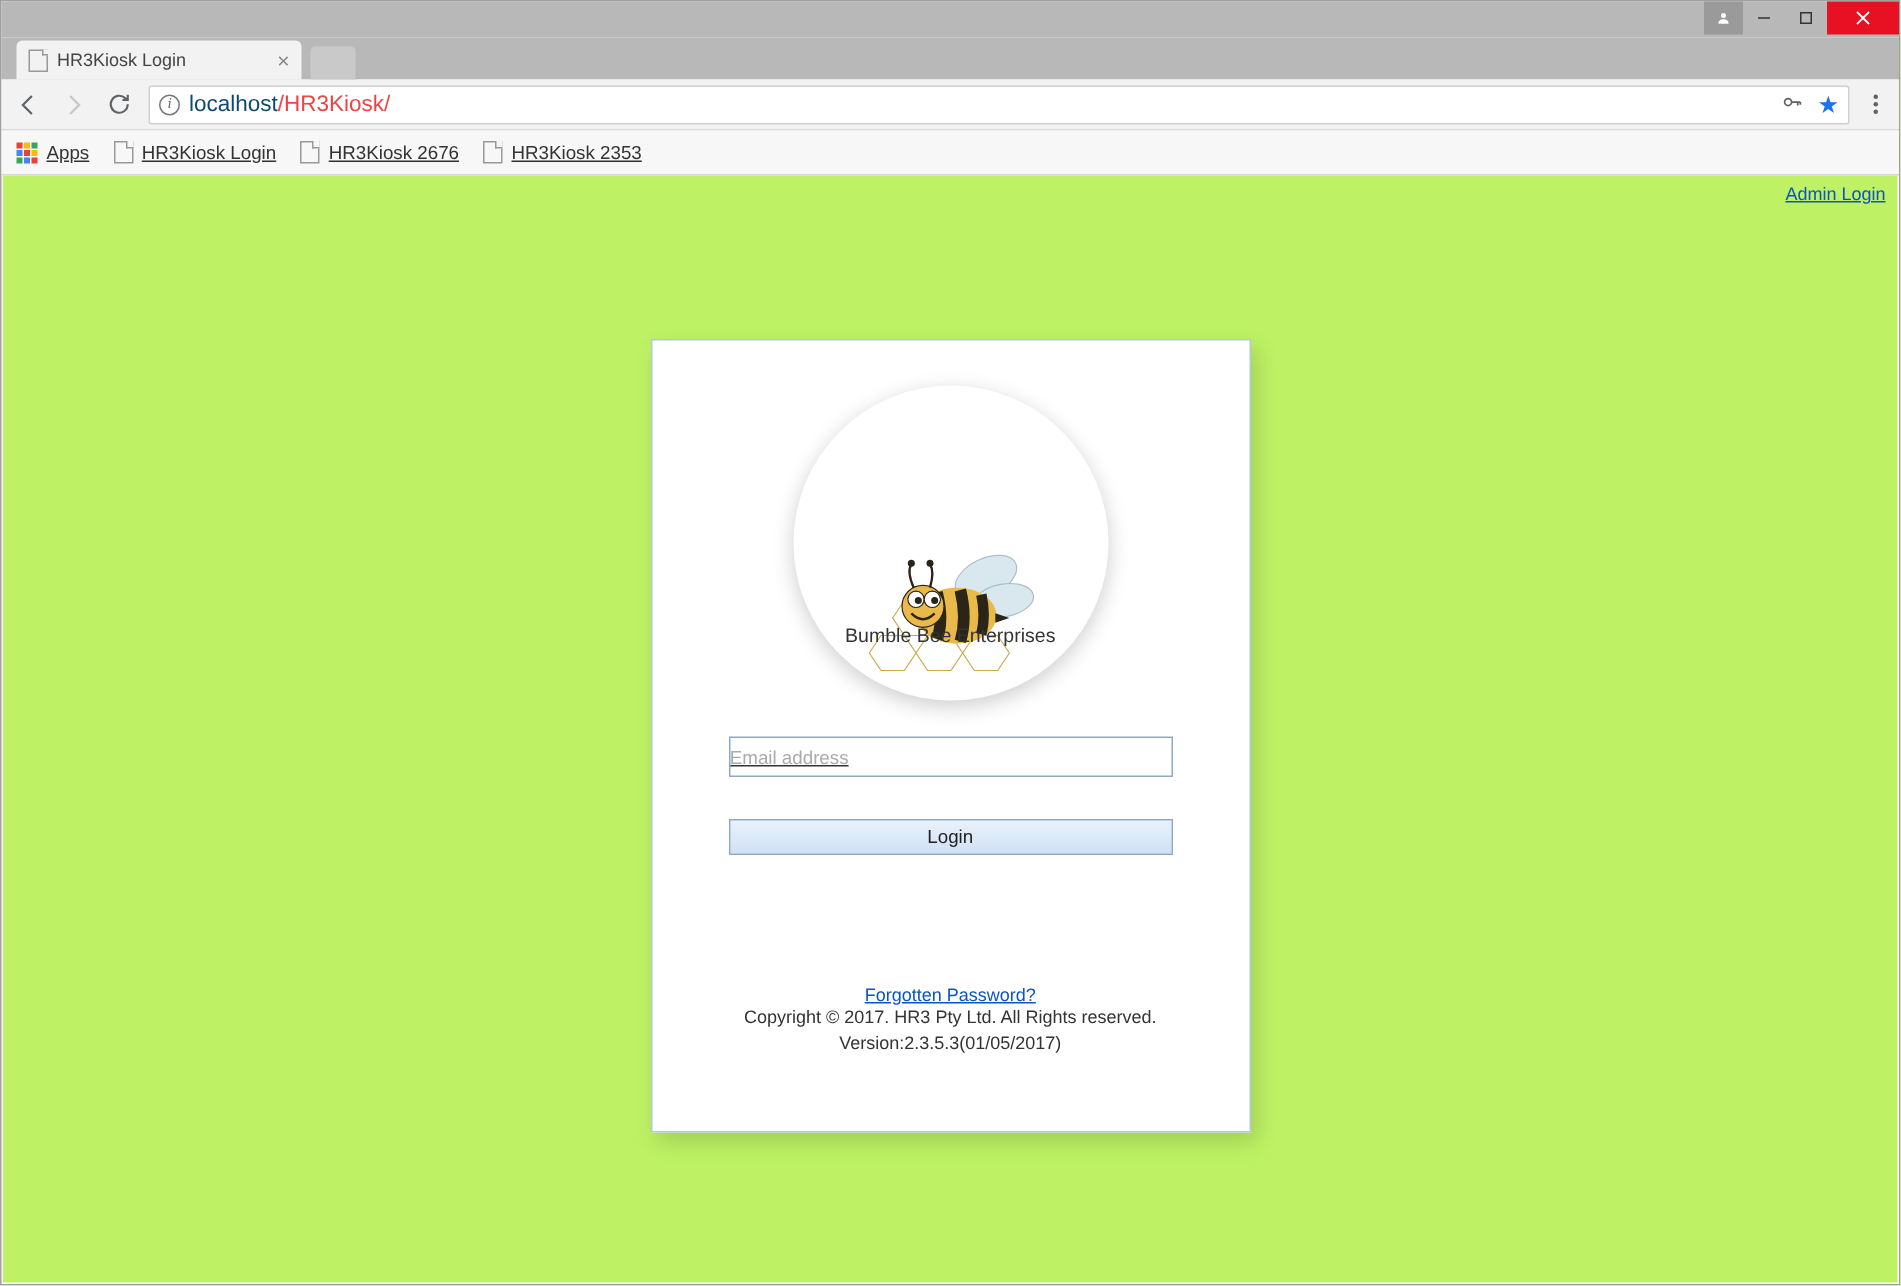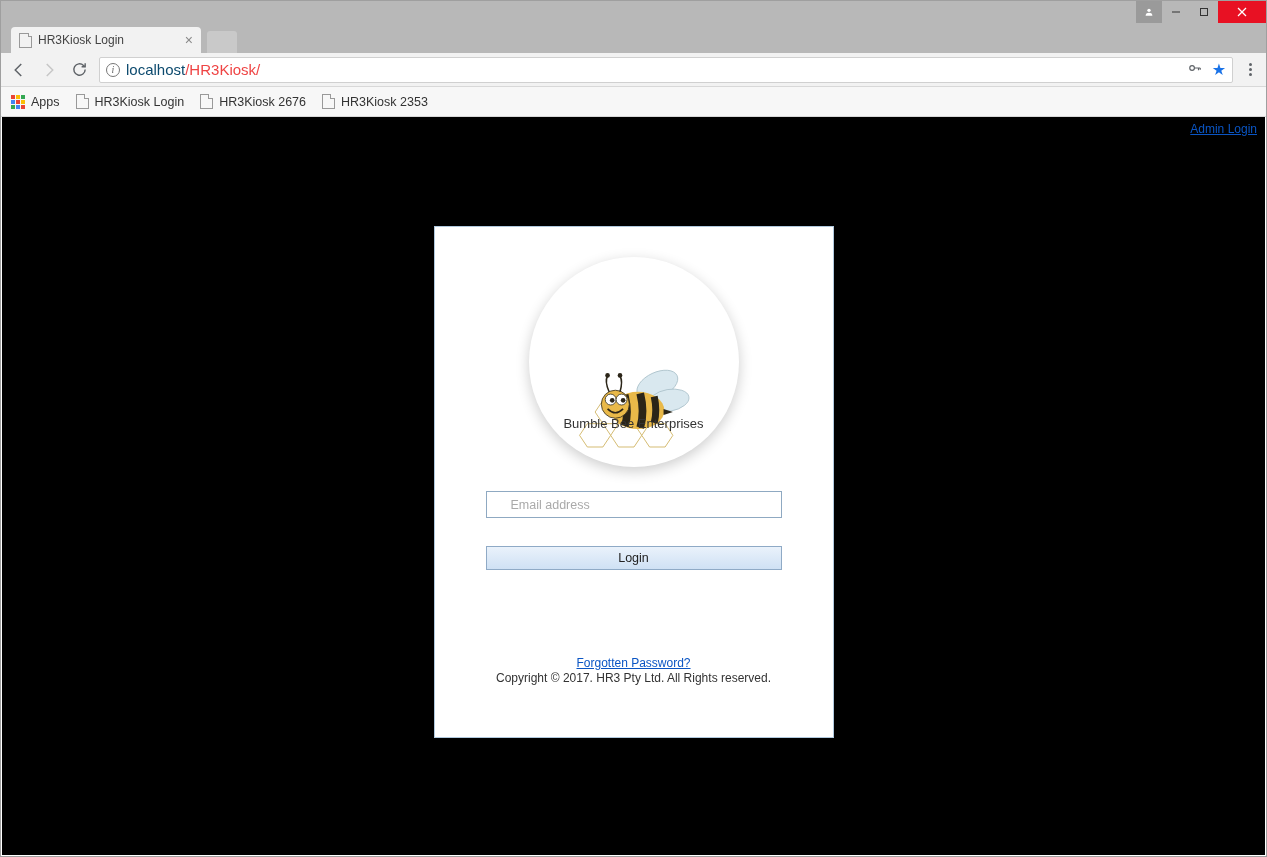--- a/index.html
+++ b/index.html
@@ -127,35 +127,35 @@
     }
     .apps-icon {
       display: grid;
       grid-template-columns: repeat(3, 4px);
       grid-template-rows: repeat(3, 4px);
       gap: 1px;
     }
     .apps-icon span:nth-child(1){background:#ea4335;} .apps-icon span:nth-child(2){background:#fbbc04;} .apps-icon span:nth-child(3){background:#34a853;}
     .apps-icon span:nth-child(4){background:#4285f4;} .apps-icon span:nth-child(5){background:#ea4335;} .apps-icon span:nth-child(6){background:#fbbc04;}
     .apps-icon span:nth-child(7){background:#34a853;} .apps-icon span:nth-child(8){background:#4285f4;} .apps-icon span:nth-child(9){background:#ea4335;}
-    .bookmark-item { display: flex; align-items: center; gap: 6px; }
+    .bookmark-item { display: flex; align-items: center; gap: 6px; text-decoration: underline; }
     .bookmark-item .doc-icon {
       width: 13px; height: 15px;
       border: 1px solid #999;
       position: relative;
     }
     .bookmark-item .doc-icon::after {
       content:''; position:absolute; top:-1px; right:-1px;
       width:4px; height:4px; background:#f7f7f7; border-left:1px solid #999; border-bottom:1px solid #999;
     }
     
     .content {
       position: absolute;
       top: 116px; left: 1px; right: 1px; bottom: 1px;
-      background: #000000;
+      background: #bef264;
       overflow: auto;
     }
     .admin-link-row {
       text-align: right;
       padding: 4px 8px 0 0;
     }
     .admin-link-row a {
       color: #0a55c4;
       font-size: 12px;
       text-decoration: underline;
@@ -185,25 +185,26 @@
       position: absolute;
       bottom: 36px;
       font-size: 13px;
       color: #333;
     }
     .bee-svg { width: 140px; height: 110px; margin-top: -18px; }
     .form-input {
       width: 296px;
       height: 27px;
       border: 1px solid #8fa9c2;
-      padding: 0 24px;
+      padding: 0 0;
       font-size: 12.5px;
       color: #333;
       display: block;
       margin: 0 auto 28px auto;
+      text-decoration: underline;
     }
     .form-input::placeholder { color: #aaa; }
     .login-btn {
       width: 296px;
       height: 24px;
       border: 1px solid #8faac6;
       background: linear-gradient(#eaf2fb, #cfe1f4);
       font-size: 12.5px;
       color: #222;
       display: block;
@@ -378,17 +379,18 @@
         <div class="company-name">Bumble Bee Enterprises</div>
       </div>
 
       <input type="text" class="form-input" placeholder="Email address" style="">
       <button class="login-btn">Login</button>
 
       <a href="#" class="forgot-link">Forgotten Password?</a>
 
       <div class="copyright">
         <div>Copyright © 2017. HR3 Pty Ltd. All Rights reserved.</div>
+        <div>Version:2.3.5.3(01/05/2017)</div>
       </div>
     </div>
   </div>
 
 </div>
 
 </body></html>

